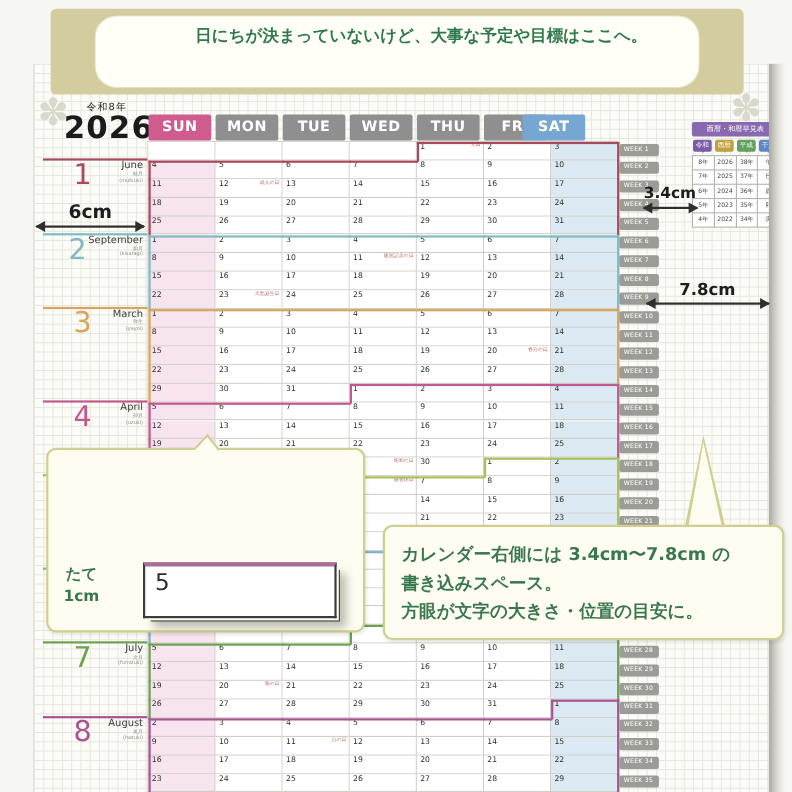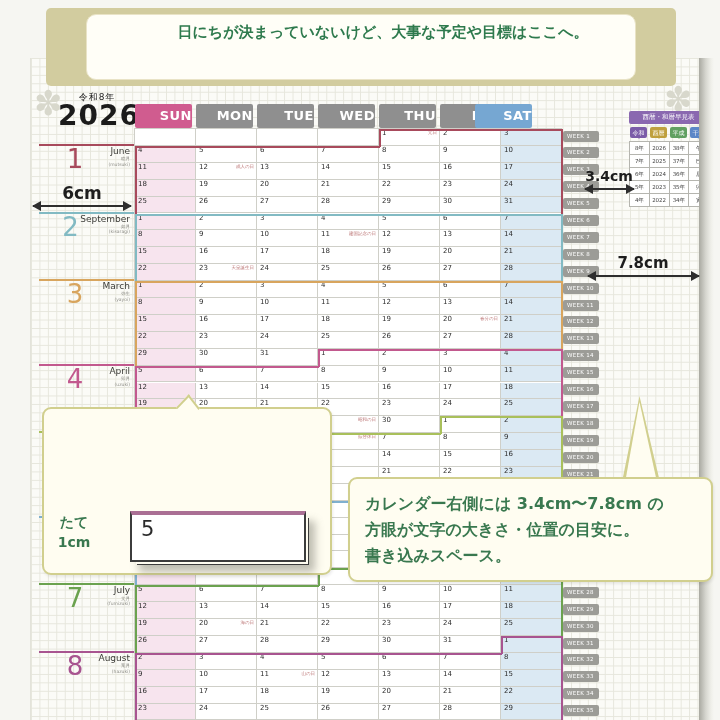--- a/index.html
+++ b/index.html
@@ -10,29 +10,29 @@
   .paper{position:absolute;left:30px;top:58px;width:670px;height:662px;background:#fbfbf7;
     border-left:1px solid #e3e3da;
     background-image:linear-gradient(#e6e6dc 1px,transparent 1px),linear-gradient(90deg,#e6e6dc 1px,transparent 1px);
     background-size:8.45px 8.45px;}
   .paper-edge{position:absolute;left:699px;top:58px;width:15px;height:662px;
     background:linear-gradient(90deg,#a9a9a1,#d6d6cf 45%,#efefe9 80%,rgba(246,246,242,0));}
   .flower{position:absolute;font-size:34px;color:#d8d8cc;line-height:1;}
   
   .banner{position:absolute;left:46px;top:8px;width:630px;height:78px;background:#d2cc9f;border-radius:5px;}
   .banner-inner{position:absolute;left:40px;right:40px;top:6px;bottom:6px;background:#fffef7;
-    border:1px solid #e9e3c6;border-radius:10px;text-align:center;color:#2e7a4d;padding-left:44px;}
+    border:1px solid #e9e3c6;border-radius:20px;text-align:center;color:#2e7a4d;padding-left:44px;}
   .b1{margin-top:8px;font-size:15px;font-weight:700;}
   .b2{margin-top:1px;font-size:24px;font-weight:700;letter-spacing:1px;}
   
   .era{position:absolute;left:36px;top:33px;width:60px;text-align:center;font-size:9px;color:#222;letter-spacing:1px;}
   .yearnum{position:absolute;left:27px;top:41px;width:80px;text-align:center;font-size:28px;font-weight:600;color:#1b1b1b;letter-spacing:1px;}
   
   .dowpill{position:absolute;top:46px;width:57px;height:24px;border-radius:2px;color:#fff;
-    font-size:13px;font-weight:700;text-align:right;line-height:24px;letter-spacing:.5px;}
+    font-size:13px;font-weight:700;text-align:center;line-height:24px;letter-spacing:.5px;}
   
   #grid{position:absolute;left:103px;top:70px;width:428px;height:609px;background:#fff;
     border-top:1px solid #cfcfc8;border-left:1px solid #cfcfc8;}
   .cell{position:absolute;border-right:1px solid #cfcfc8;border-bottom:1px solid #cfcfc8;
     font-size:7px;color:#2e2e2e;padding:1px 0 0 3px;background:#fff;line-height:1.1;}
   .hol{position:absolute;right:2px;top:2px;font-size:4.5px;color:#b96f6f;letter-spacing:0;}
   .seg{position:absolute;}
   
   .wpill{position:absolute;left:532px;width:36px;height:11px;background:#9c9c97;border-radius:2px;
     color:#fff;font-size:5.5px;line-height:11px;padding-left:4px;letter-spacing:.3px;}
@@ -655,22 +655,22 @@
       <div>たて</div>
       <div>1cm</div>
     </div>
     <div class="cellmock">
       <span>5</span>
     </div>
   </div>
 
   <div class="callout c2">
     <div>カレンダー右側には 3.4cm〜7.8cm の</div>
+    <div>書き込みスペース。</div>
     <div>方眼が文字の大きさ・位置の目安に。</div>
-    <div>書き込みスペース。</div>
   </div>
 
   <div class="banner">
     <div class="banner-inner">
       <div class="b1">日にちが決まっていないけど、大事な予定や目標はここへ。</div>
     </div>
   </div>
 
 </div>
 

